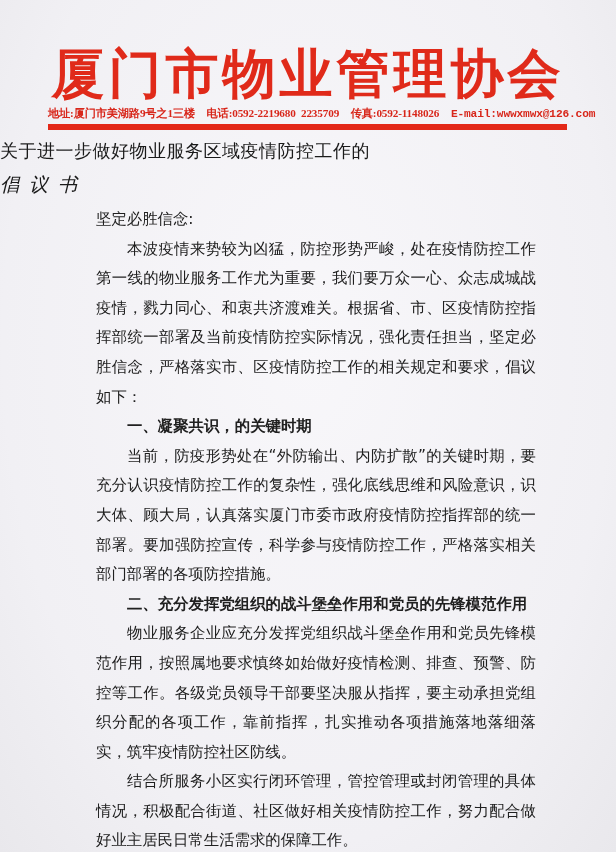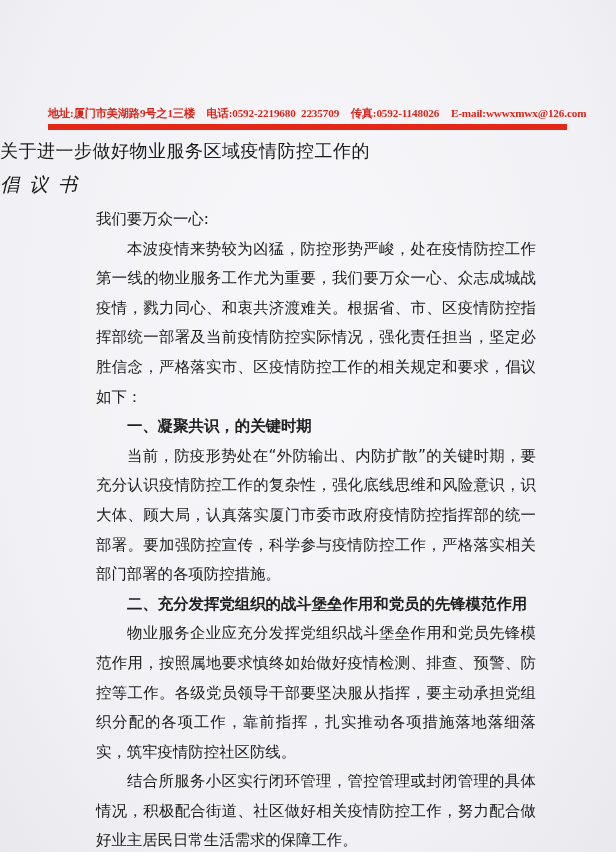--- a/index.html
+++ b/index.html
@@ -29,21 +29,21 @@
     position:absolute; left:48px; top:106px; width:520px;
     color:#d8261a;
     font-family:"Liberation Serif","DejaVu Serif",serif;
     font-size:11.2px;
     white-space:nowrap;
     line-height:15px;
     font-weight:bold;
     letter-spacing:-0.15px;
   }
   .contact span { margin-right:9px; }
-  .contact span:last-child { margin-right:8px; }
+  .contact span:last-child { margin-right:8px;font-family:Liberation Mono, monospace; }
   .rule {
     position:absolute; left:48px; top:124px; width:519px; height:6px;
     background:#e32818;
   }
   .doc-title {
     position:absolute; left:0; width:616px; text-align:left;
     font-size:18px; color:#1a1a1a;
     font-family:"DejaVu Sans","Liberation Sans",sans-serif;
     letter-spacing:0.5px;
   }
@@ -59,35 +59,36 @@
   }
   .body-text p { margin:0; }
   .indent { text-indent:31px; }
   .heading { text-indent:31px; font-weight:bold; }
 </style>
 </head>
 <body>
 
 <div class="page">
 
+  <div class="masthead">厦门市物业管理协会</div>
 
   <div class="contact">
     <span>地址:厦门市美湖路9号之1三楼</span>
     <span style="white-space:pre">电话:0592-2219680  2235709</span>
     <span>传真:0592-1148026</span>
     <span>E-mail:wwwxmwx@126.com</span>
   </div>
 
   <div class="rule"></div>
 
   <div class="doc-title t1">关于进一步做好物业服务区域疫情防控工作的</div>
   <div class="doc-title t2">倡议书</div>
 
   <div class="body-text">
-    <p>我们要万众一心:</p>
+    <p>坚定必胜信念:</p>
     <p class="indent">本波疫情来势较为凶猛，防控形势严峻，处在疫情防控工作第一线的物业服务工作尤为重要，我们要万众一心、众志成城战疫情，戮力同心、和衷共济渡难关。根据省、市、区疫情防控指挥部统一部署及当前疫情防控实际情况，强化责任担当，坚定必胜信念，严格落实市、区疫情防控工作的相关规定和要求，倡议如下：</p>
 
     <p class="heading">一、凝聚共识，的关键时期</p>
     <p class="indent">当前，防疫形势处在“外防输出、内防扩散”的关键时期，要充分认识疫情防控工作的复杂性，强化底线思维和风险意识，识大体、顾大局，认真落实厦门市委市政府疫情防控指挥部的统一部署。要加强防控宣传，科学参与疫情防控工作，严格落实相关部门部署的各项防控措施。</p>
 
     <p class="heading">二、充分发挥党组织的战斗堡垒作用和党员的先锋模范作用</p>
     <p class="indent">物业服务企业应充分发挥党组织战斗堡垒作用和党员先锋模范作用，按照属地要求慎终如始做好疫情检测、排查、预警、防控等工作。各级党员领导干部要坚决服从指挥，要主动承担党组织分配的各项工作，靠前指挥，扎实推动各项措施落地落细落实，筑牢疫情防控社区防线。</p>
 
     <p class="indent">结合所服务小区实行闭环管理，管控管理或封闭管理的具体情况，积极配合街道、社区做好相关疫情防控工作，努力配合做好业主居民日常生活需求的保障工作。</p>
   </div>

